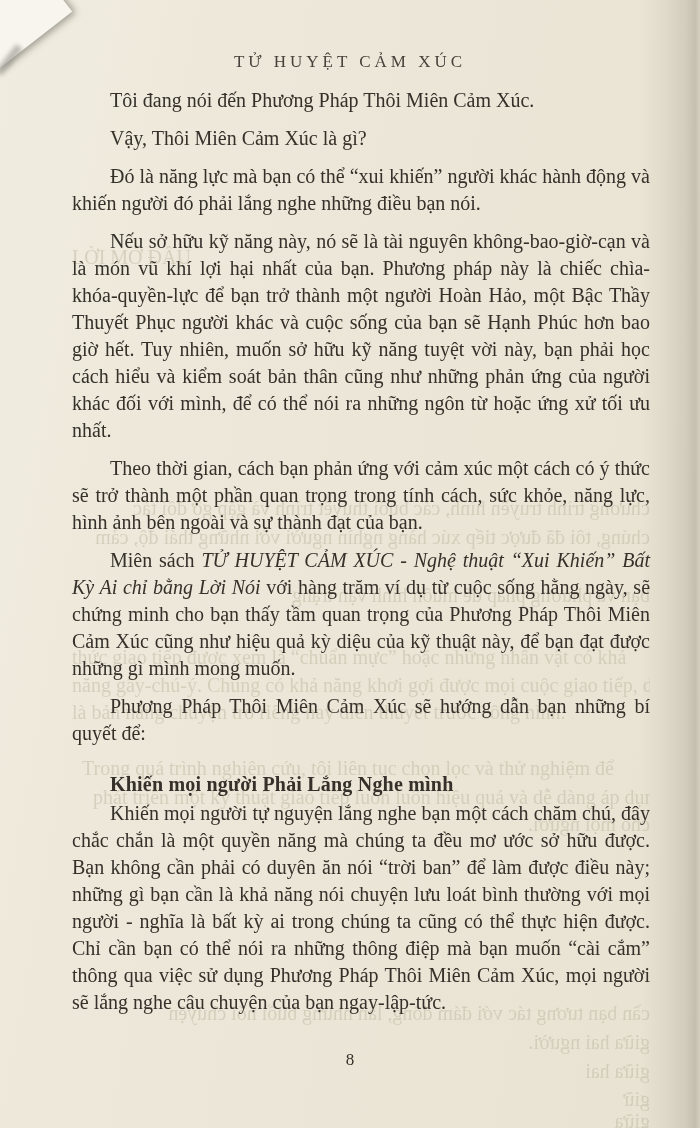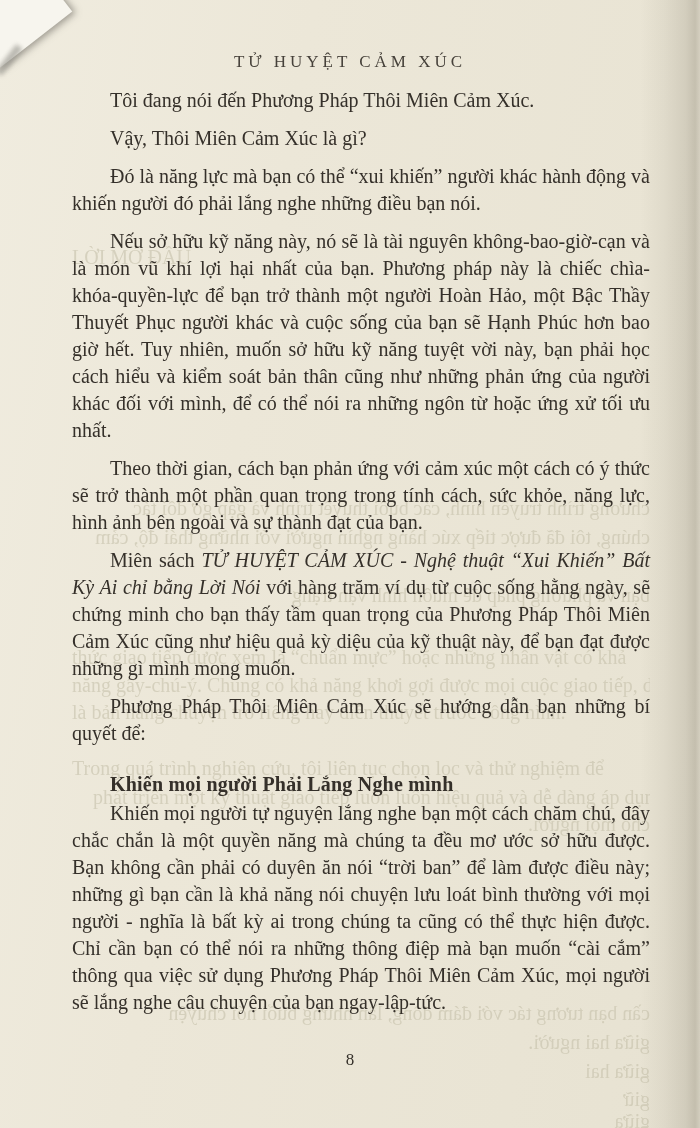--- a/index.html
+++ b/index.html
@@ -70,21 +70,21 @@
 <div class="page">
 
   <div class="ghost-layer">
       <div class="ghost" style="top: 246px; text-align: left;">LỜI MỞ ĐẦU</div>
       <div class="ghost mir" style="top: 497px;">chương trình truyền hình, các buổi thuyết trình và gặp gỡ đối tác</div>
       <div class="ghost mir" style="top: 526px;">chúng, tôi đã được tiếp xúc hàng nghìn người với những thái độ, cảm</div>
       <div class="ghost mir" style="top: 584px;">bạn và phương pháp đề muôn hình vạn trạng</div>
       <div class="ghost" style="top: 646px;">thức giao tiếp được xem là “chuẩn mực” hoặc những nhân vật có khả</div>
       <div class="ghost" style="top: 674px;">năng gây-chú-ý. Chúng có khả năng khơi gợi được mọi cuộc giao tiếp, dù</div>
       <div class="ghost" style="top: 701px;">là bản năng chuyện trò riêng hay diễn thuyết trước công hình.</div>
-      <div class="ghost" style="top: 757px;">Trong quá trình nghiên cứu, tôi liên tục chọn lọc và thử nghiệm để</div>
+      <div class="ghost" style="top: 757px; margin-left: 10px;">Trong quá trình nghiên cứu, tôi liên tục chọn lọc và thử nghiệm để</div>
       <div class="ghost" style="top: 786px; margin-left: 21px;">phát triển một kỹ thuật giao tiếp luôn luôn hiệu quả và dễ dàng áp dụng</div>
       <div class="ghost mir" style="top: 813px;">cho mọi người.</div>
       <div class="ghost mir" style="top: 1002px;">cần bạn tương tác với đám đông, lần những buổi nói chuyện</div>
       <div class="ghost mir" style="top: 1031px;">giữa hai người.</div>
       <div class="ghost mir" style="top: 1060px;">giữa hai</div>
       <div class="ghost mir" style="top: 1088px;">giữ</div>
       <div class="ghost mir" style="top: 1110px;">giữa</div>
     </div>
 
   <div class="corner-fold"></div>

